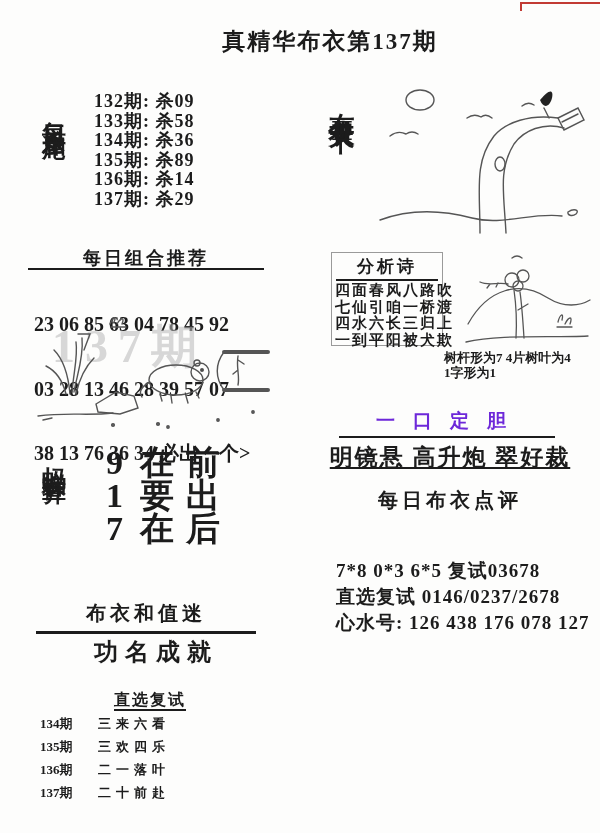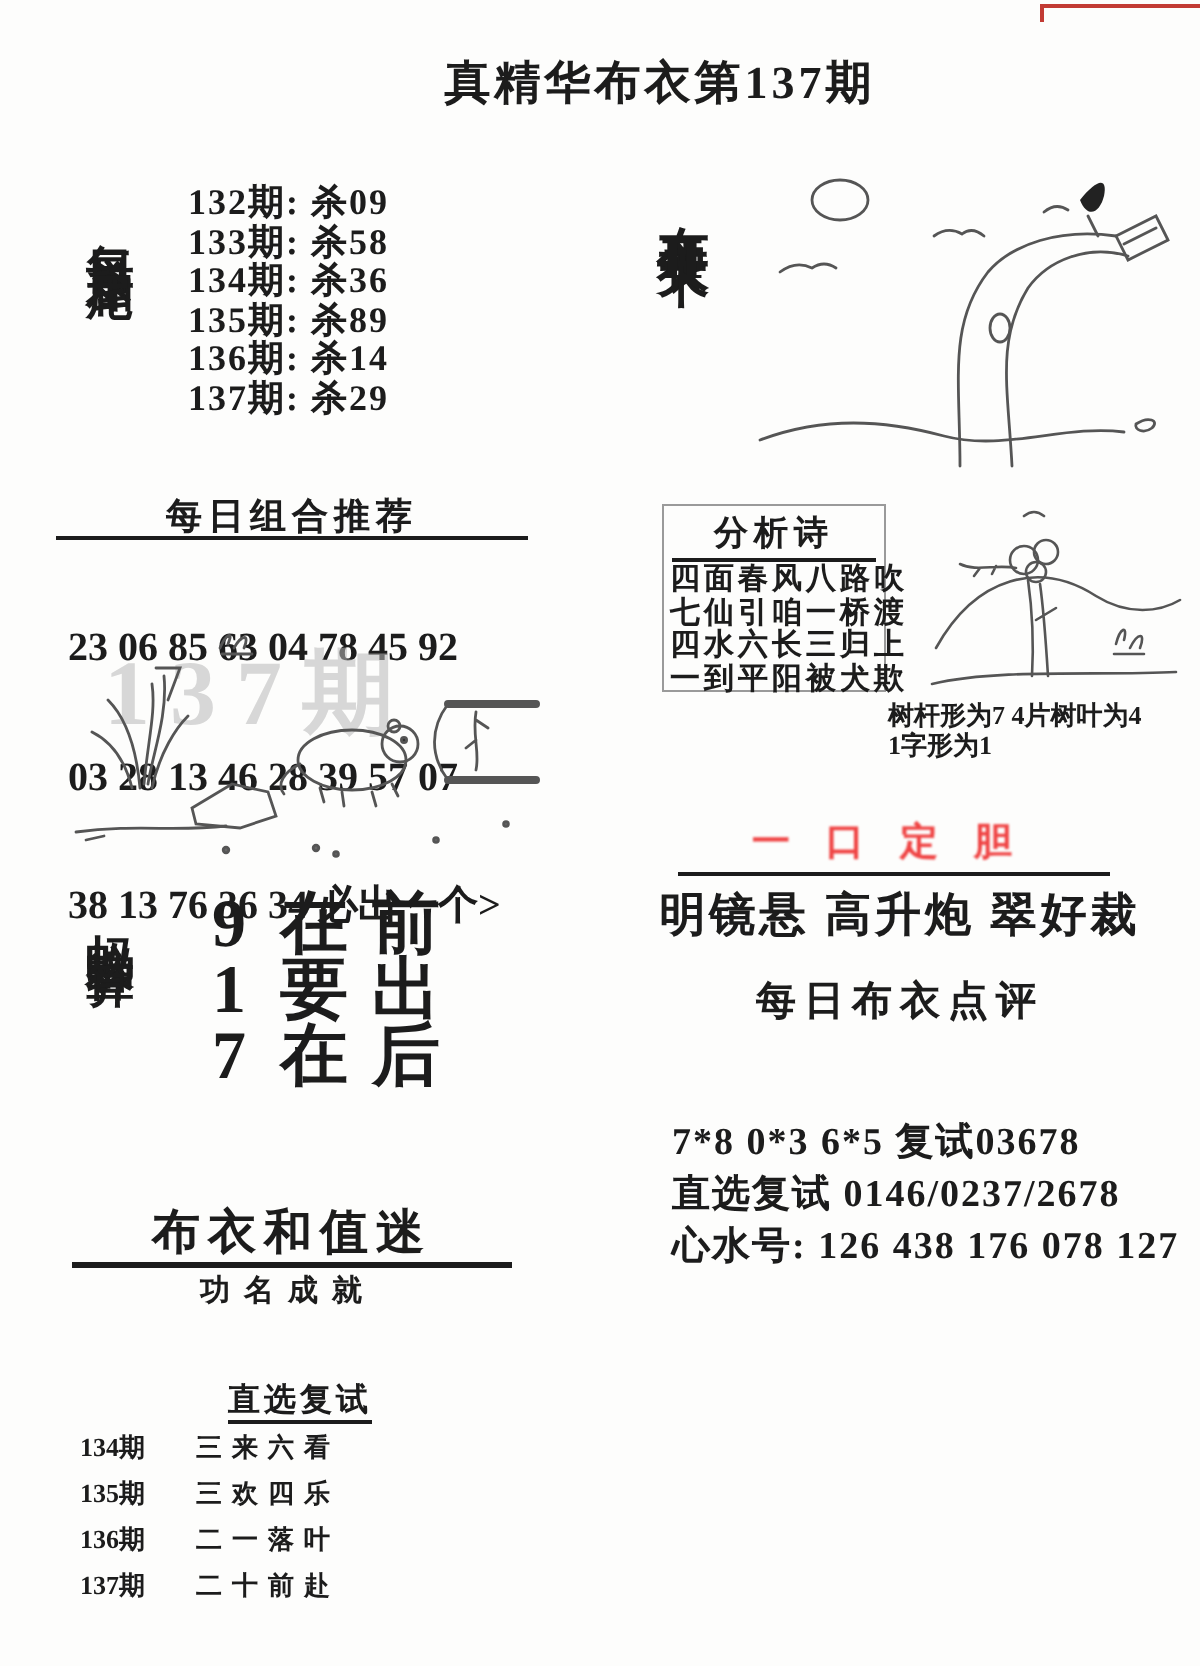--- a/index.html
+++ b/index.html
@@ -22,40 +22,40 @@
   .kill-title{left:42px;top:102px;font-size:24px;height:140px;}
   .kill-rows{left:94px;top:92px;font-size:18px;line-height:19.5px;letter-spacing:1px;}
   .combo-head{left:30px;top:246px;width:232px;font-size:18px;letter-spacing:3px;}
   .combo-line{left:28px;top:268px;width:236px;height:2px;}
   .combo-rows{left:34px;top:271px;font-size:20px;line-height:21.5px;white-space:pre;}
   .watermark{left:52px;top:316px;font-size:46px;color:#b9b9b9;opacity:.55;letter-spacing:10px;font-weight:700;}
   .ant-title{left:42px;top:448px;font-size:24px;height:120px;}
   .ant-rows{left:106px;top:446px;font-size:34px;line-height:33px;}
   .ant-num{display:inline-block;width:34px;}
   .ant-txt{letter-spacing:12px;}
-  .hezhi-head{left:38px;top:600px;width:216px;font-size:24px;letter-spacing:4px;}
+  .hezhi-head{left:38px;top:600px;width:216px;font-size:20px;letter-spacing:4px;}
   .hezhi-line{left:36px;top:631px;width:220px;height:3px;}
-  .hezhi-ans{left:36px;top:636px;width:216px;font-size:15px;letter-spacing:7px;}
+  .hezhi-ans{left:48px;top:636px;width:216px;font-size:24px;letter-spacing:7px;}
   .sizi-head{left:60px;top:690px;width:180px;font-size:16px;letter-spacing:2px;}
   .sizi-head span{border-bottom:2px solid #1c1c1c;padding-bottom:1px;}
   .sizi-rows{left:40px;top:712px;font-size:13px;line-height:23px;}
   .sizi-period{display:inline-block;width:58px;}
   .sizi-phrase{letter-spacing:5px;}
   
   .title{left:60px;top:26px;width:540px;font-size:23px;letter-spacing:2px;}
   .buyi-title{left:328px;top:92px;font-size:26px;height:160px;letter-spacing:6px;}
   .poem-box{left:331px;top:252px;width:112px;height:94px;border:1px solid #9a9a9a;box-sizing:border-box;}
   .poem-head{margin:2px 4px 0 4px;text-align:center;font-size:17px;letter-spacing:3px;font-weight:700;
              border-bottom:2px solid #1c1c1c;padding-bottom:1px;}
   .poem-lines{margin:1px 3px 0 3px;font-size:15px;line-height:16.5px;font-weight:700;letter-spacing:2px;white-space:nowrap;}
   .tree-caption{left:444px;top:350px;width:152px;font-size:13px;line-height:15px;font-weight:700;}
-  .faded{left:320px;top:408px;width:260px;font-size:19px;letter-spacing:18px;color:#ef4444;
+  .faded{left:320px;top:408px;width:260px;font-size:19px;letter-spacing:18px;color:#6d28d9;
          filter:blur(.4px);font-weight:700;}
   .comment-line{left:339px;top:436px;width:216px;height:2px;}
-  .verdict{left:315px;top:442px;width:270px;font-size:23px;letter-spacing:2px;}
+  .verdict{left:315px;top:442px;width:270px;font-size:23px;letter-spacing:2px;text-decoration:underline;}
   .comment-sub{left:315px;top:487px;width:270px;font-size:20px;letter-spacing:4px;}
   .picks{left:336px;font-size:19px;letter-spacing:1px;margin-top:15px;}
   svg{display:block;}
   svg path,svg ellipse,svg circle,svg rect{vector-effect:non-scaling-stroke;}
 </style>
 </head>
 <body>
 
 <div id="canvas">
 

